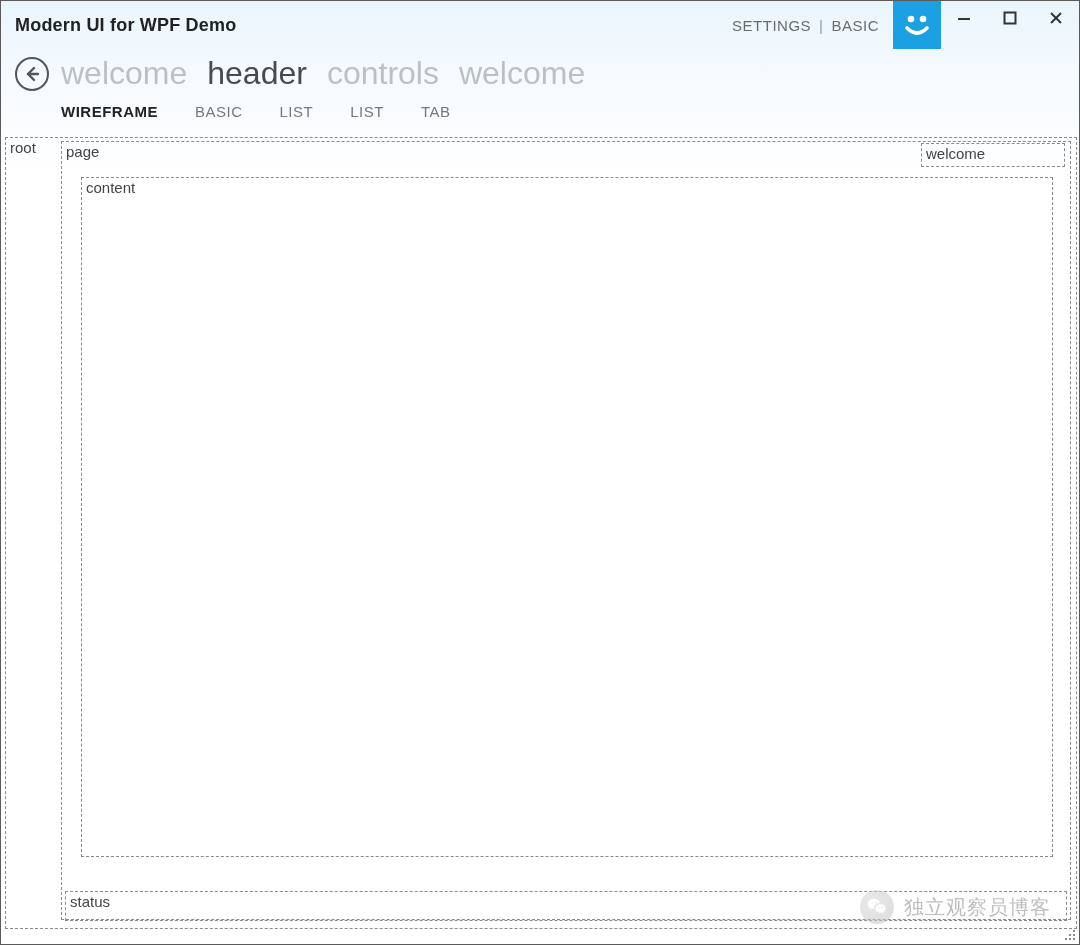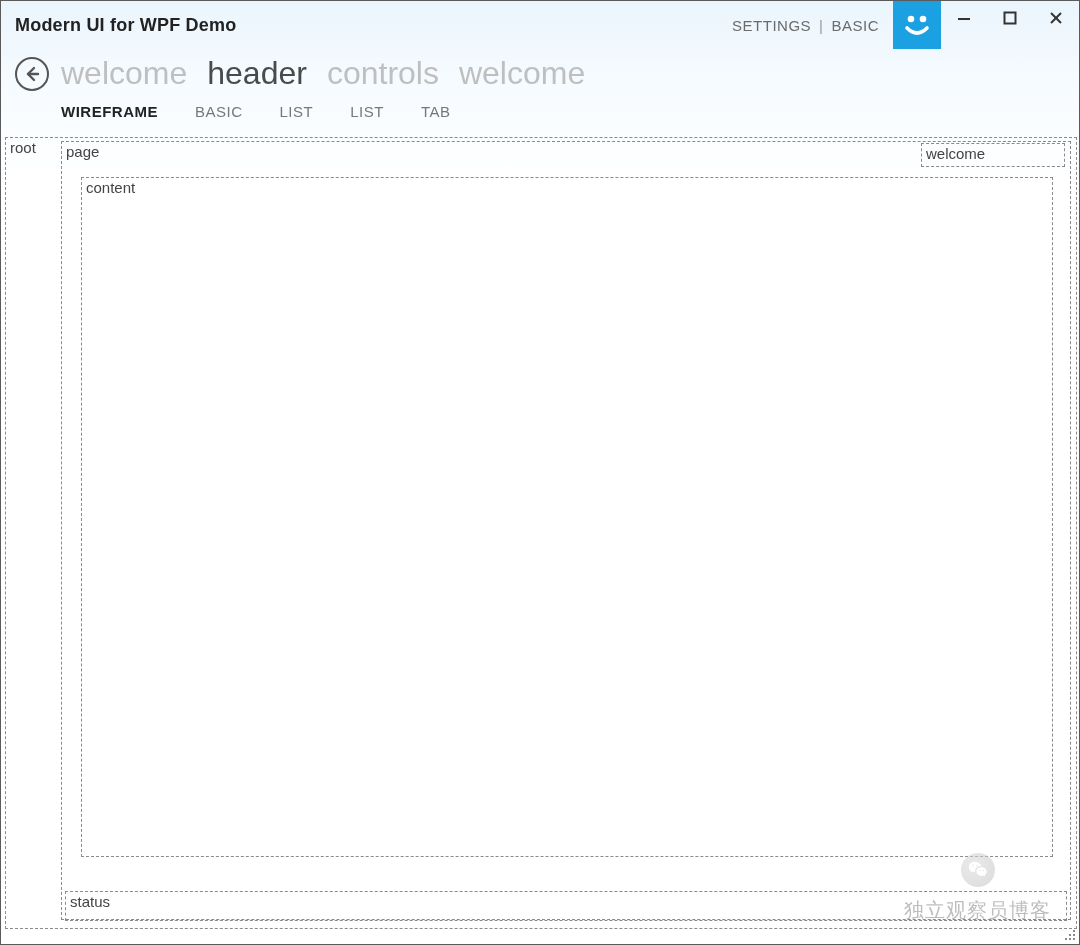--- a/index.html
+++ b/index.html
@@ -130,21 +130,20 @@
   }
 
   
   .watermark {
     position: absolute;
     right: 28px; bottom: 20px;
     display: flex;
     align-items: center;
     gap: 10px;
     opacity: 0.55;
-    flex-direction: column;
   }
   .watermark-text {
     font-size: 20px;
     color: #888;
     letter-spacing: 1px;
   }
   .watermark-icon {
     width: 34px; height: 34px;
     border-radius: 50%;
     background: radial-gradient(circle at 35% 35%, #d9d9d9, #bfbfbf);

